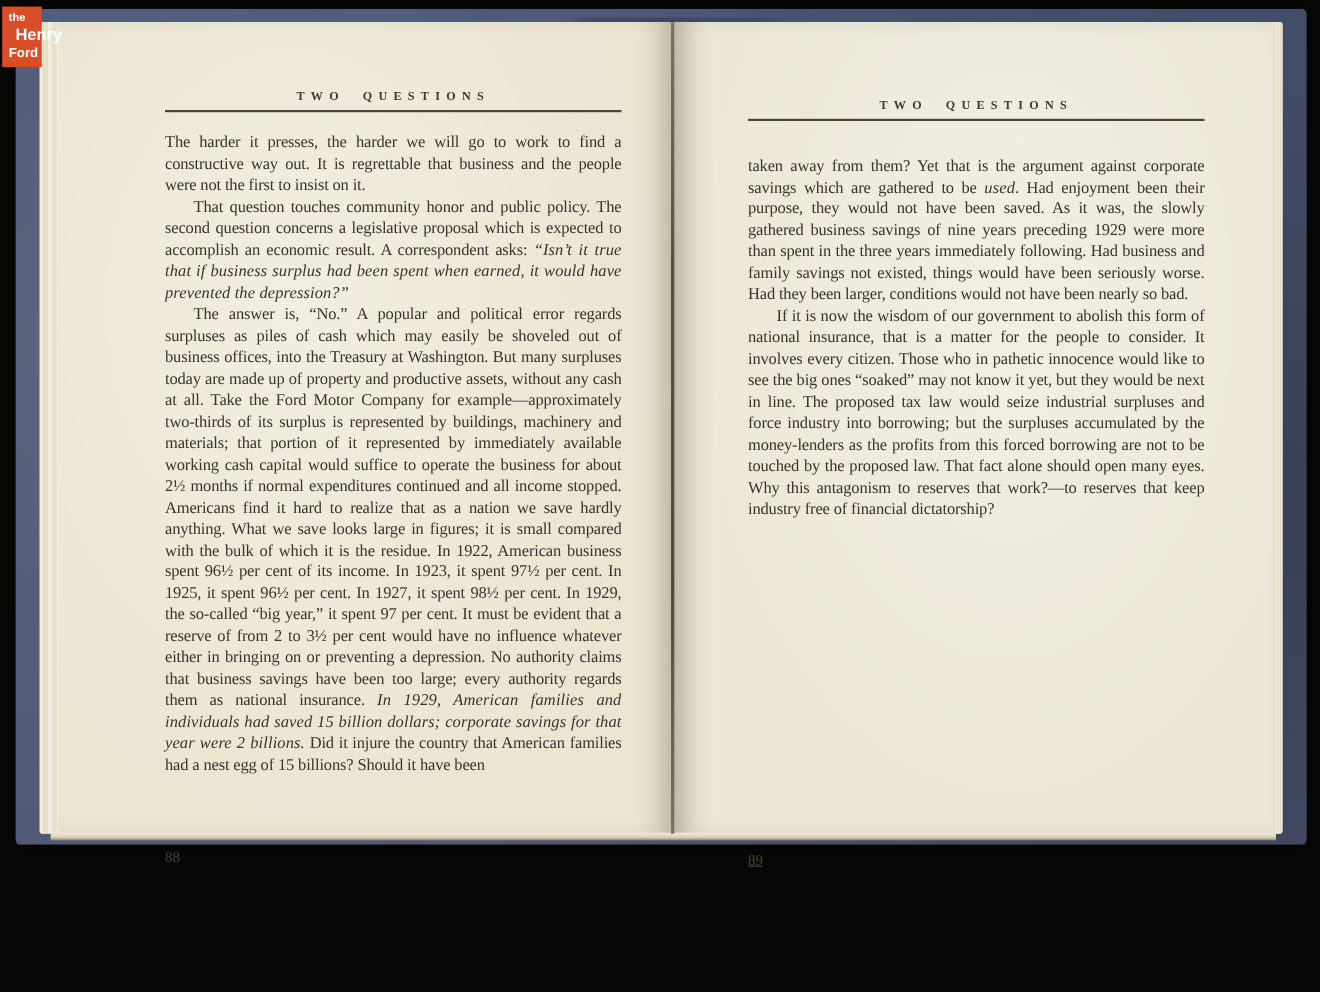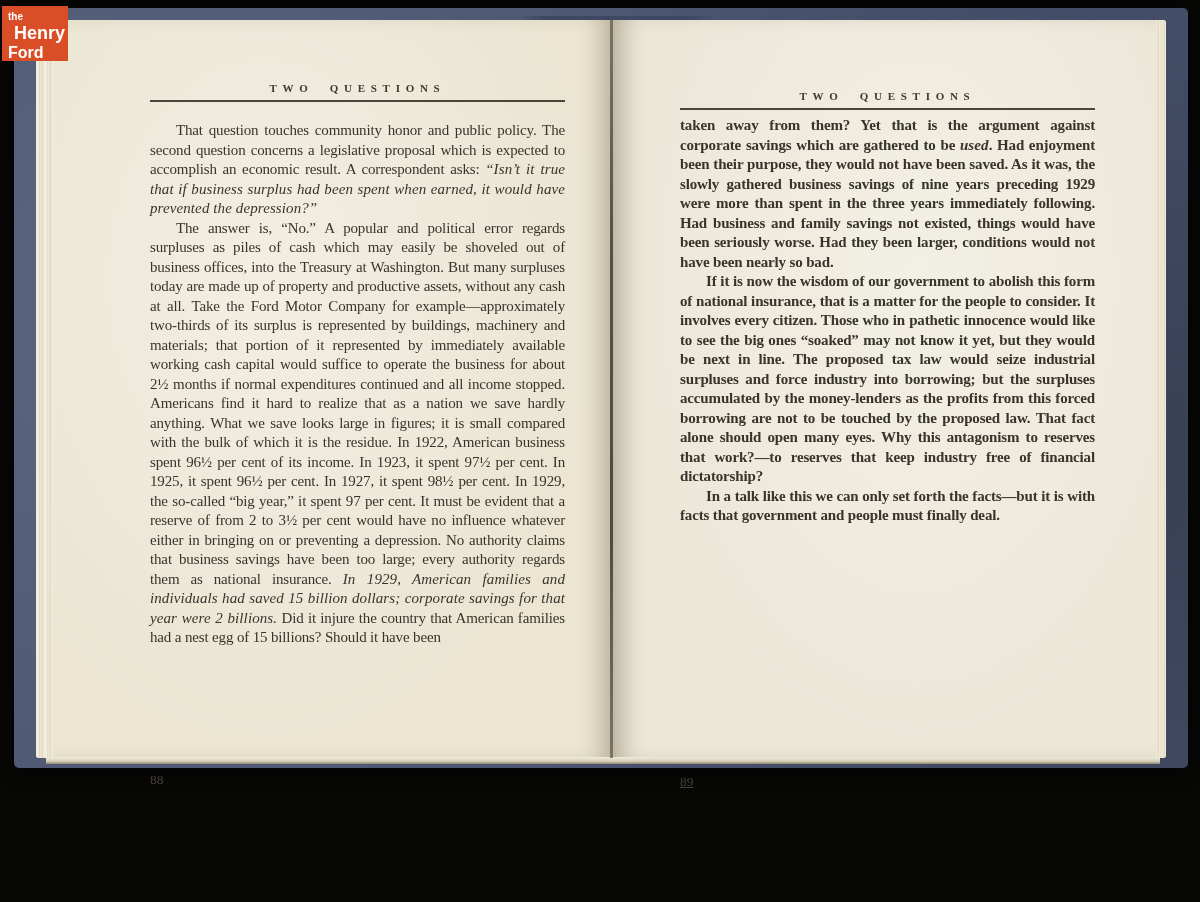--- a/index.html
+++ b/index.html
@@ -74,41 +74,41 @@
   .col-right .running-head { top:70px; }
   .head-rule { position:absolute; width:100%; height:2px; background:#4a4539; }
   .col-left  .head-rule { top:80px; }
   .col-right .head-rule { top:88px; }
   .page-body {
     position:absolute; width:100%;
     font-size:15px; line-height:19.5px; letter-spacing:-0.15px;
     color:#38342b; text-align:justify;
   }
   .col-left  .page-body { top:101px; }
-  .col-right .page-body { top:96px;font-weight:bold; }
+  .col-right .page-body { top:122px; }
   .page-body p { margin:0; }
   .page-body p.indent { text-indent:26px; }
   .page-body i { letter-spacing:0.1px; }
   .page-number {
     position:absolute; width:100%; text-align:left;
     font-size:13.5px; color:#474136;
   }
   .col-left  .page-number { top:752px; }
   .col-right .page-number { top:754px;text-decoration:underline; }
   
   .logo {
-    position:absolute; left:2px; top:6px; width:66px; height:55px;
+    position:absolute; left:2px; top:6px; width:36px; height:55px;
     background:#d94e26; z-index:10;
     font-family:"Liberation Sans", sans-serif; color:#ffffff;
     padding:0; box-sizing:border-box;
   }
   .logo span { display:block; line-height:1; }
   .logo-the   { font-size:10px; font-weight:bold; margin:6px 0 0 6px; }
-  .logo-henry { font-size:18px; font-weight:bold; margin:2px 0 0 12px; }
-  .logo-ford  { font-size:16px;  font-weight:bold; margin:3px 0 0 6px; }
+  .logo-henry { font-size:15px; font-weight:bold; margin:2px 0 0 12px; }
+  .logo-ford  { font-size:12px;  font-weight:bold; margin:3px 0 0 6px; }
 </style>
 </head>
 <body>
 
 <div class="book">
   <div class="pages">
     <div class="spine-dip"></div>
 
     <div class="page page-left">
       <div class="edge-stack edge-left"></div>
@@ -116,33 +116,33 @@
     <div class="page page-right">
       <div class="edge-stack edge-right"></div>
     </div>
     <div class="edge-bottom"></div>
     <div class="gutter"></div>
 
     <div class="col col-left">
       <div class="running-head">TWO QUESTIONS</div>
       <div class="head-rule"></div>
       <div class="page-body">
+          <p class=""><span>The harder it presses, the harder we will go to work to find a constructive way out.  It is regrettable that business and the people were not the first to insist on it.</span></p>
           <p class="indent"><span>That question touches community honor and public policy.  The second question concerns a legislative proposal which is expected to accomplish an economic result.  A correspondent asks:  </span><i>“Isn’t it true that if business surplus had been spent when earned, it would have prevented the depression?”</i></p>
           <p class="indent"><span>The answer is, “No.”  A popular and political error regards surpluses as piles of cash which may easily be shoveled out of business offices, into the Treasury at Washington.  But many surpluses today are made up of property and productive assets, without any cash at all.  Take the Ford Motor Company for example—approximately two-thirds of its surplus is represented by buildings, machinery and materials; that portion of it represented by immediately available working cash capital would suffice to operate the business for about 2½ months if normal expenditures continued and all income stopped.  Americans find it hard to realize that as a nation we save hardly anything.  What we save looks large in figures; it is small compared with the bulk of which it is the residue.  In 1922, American business spent 96½ per cent of its income.  In 1923, it spent 97½ per cent.  In 1925, it spent 96½ per cent.  In 1927, it spent 98½ per cent.  In 1929, the so-called “big year,” it spent 97 per cent.  It must be evident that a reserve of from 2 to 3½ per cent would have no influence whatever either in bringing on or preventing a depression.  No authority claims that business savings have been too large; every authority regards them as national insurance.  </span><i>In 1929, American families and individuals had saved 15 billion dollars; corporate savings for that year were 2 billions.</i><span>  Did it injure the country that American families had a nest egg of 15 billions?  Should it have been</span></p>
         </div>
       <div class="page-number">88</div>
     </div>
 
     <div class="col col-right">
       <div class="running-head">TWO QUESTIONS</div>
       <div class="head-rule"></div>
       <div class="page-body">
           <p class=""><span>taken away from them?  Yet that is the argument against corporate savings which are gathered to be </span><i>used</i><span>.  Had enjoyment been their purpose, they would not have been saved.  As it was, the slowly gathered business savings of nine years preceding 1929 were more than spent in the three years immediately following.  Had business and family savings not existed, things would have been seriously worse.  Had they been larger, conditions would not have been nearly so bad.</span></p>
           <p class="indent"><span>If it is now the wisdom of our government to abolish this form of national insurance, that is a matter for the people to consider.  It involves every citizen.  Those who in pathetic innocence would like to see the big ones “soaked” may not know it yet, but they would be next in line.  The proposed tax law would seize industrial surpluses and force industry into borrowing; but the surpluses accumulated by the money-lenders as the profits from this forced borrowing are not to be touched by the proposed law.  That fact alone should open many eyes.  Why this antagonism to reserves that work?—to reserves that keep industry free of financial dictatorship?</span></p>
-          <p class="indent"><span>In a talk like this we can only set forth the facts—but it is with facts that government and people must finally deal.</span></p>
         </div>
       <div class="page-number">89</div>
     </div>
   </div>
 </div>
 
 <div class="logo">
   <span class="logo-the">the</span>
   <span class="logo-henry">Henry</span>
   <span class="logo-ford">Ford</span>

